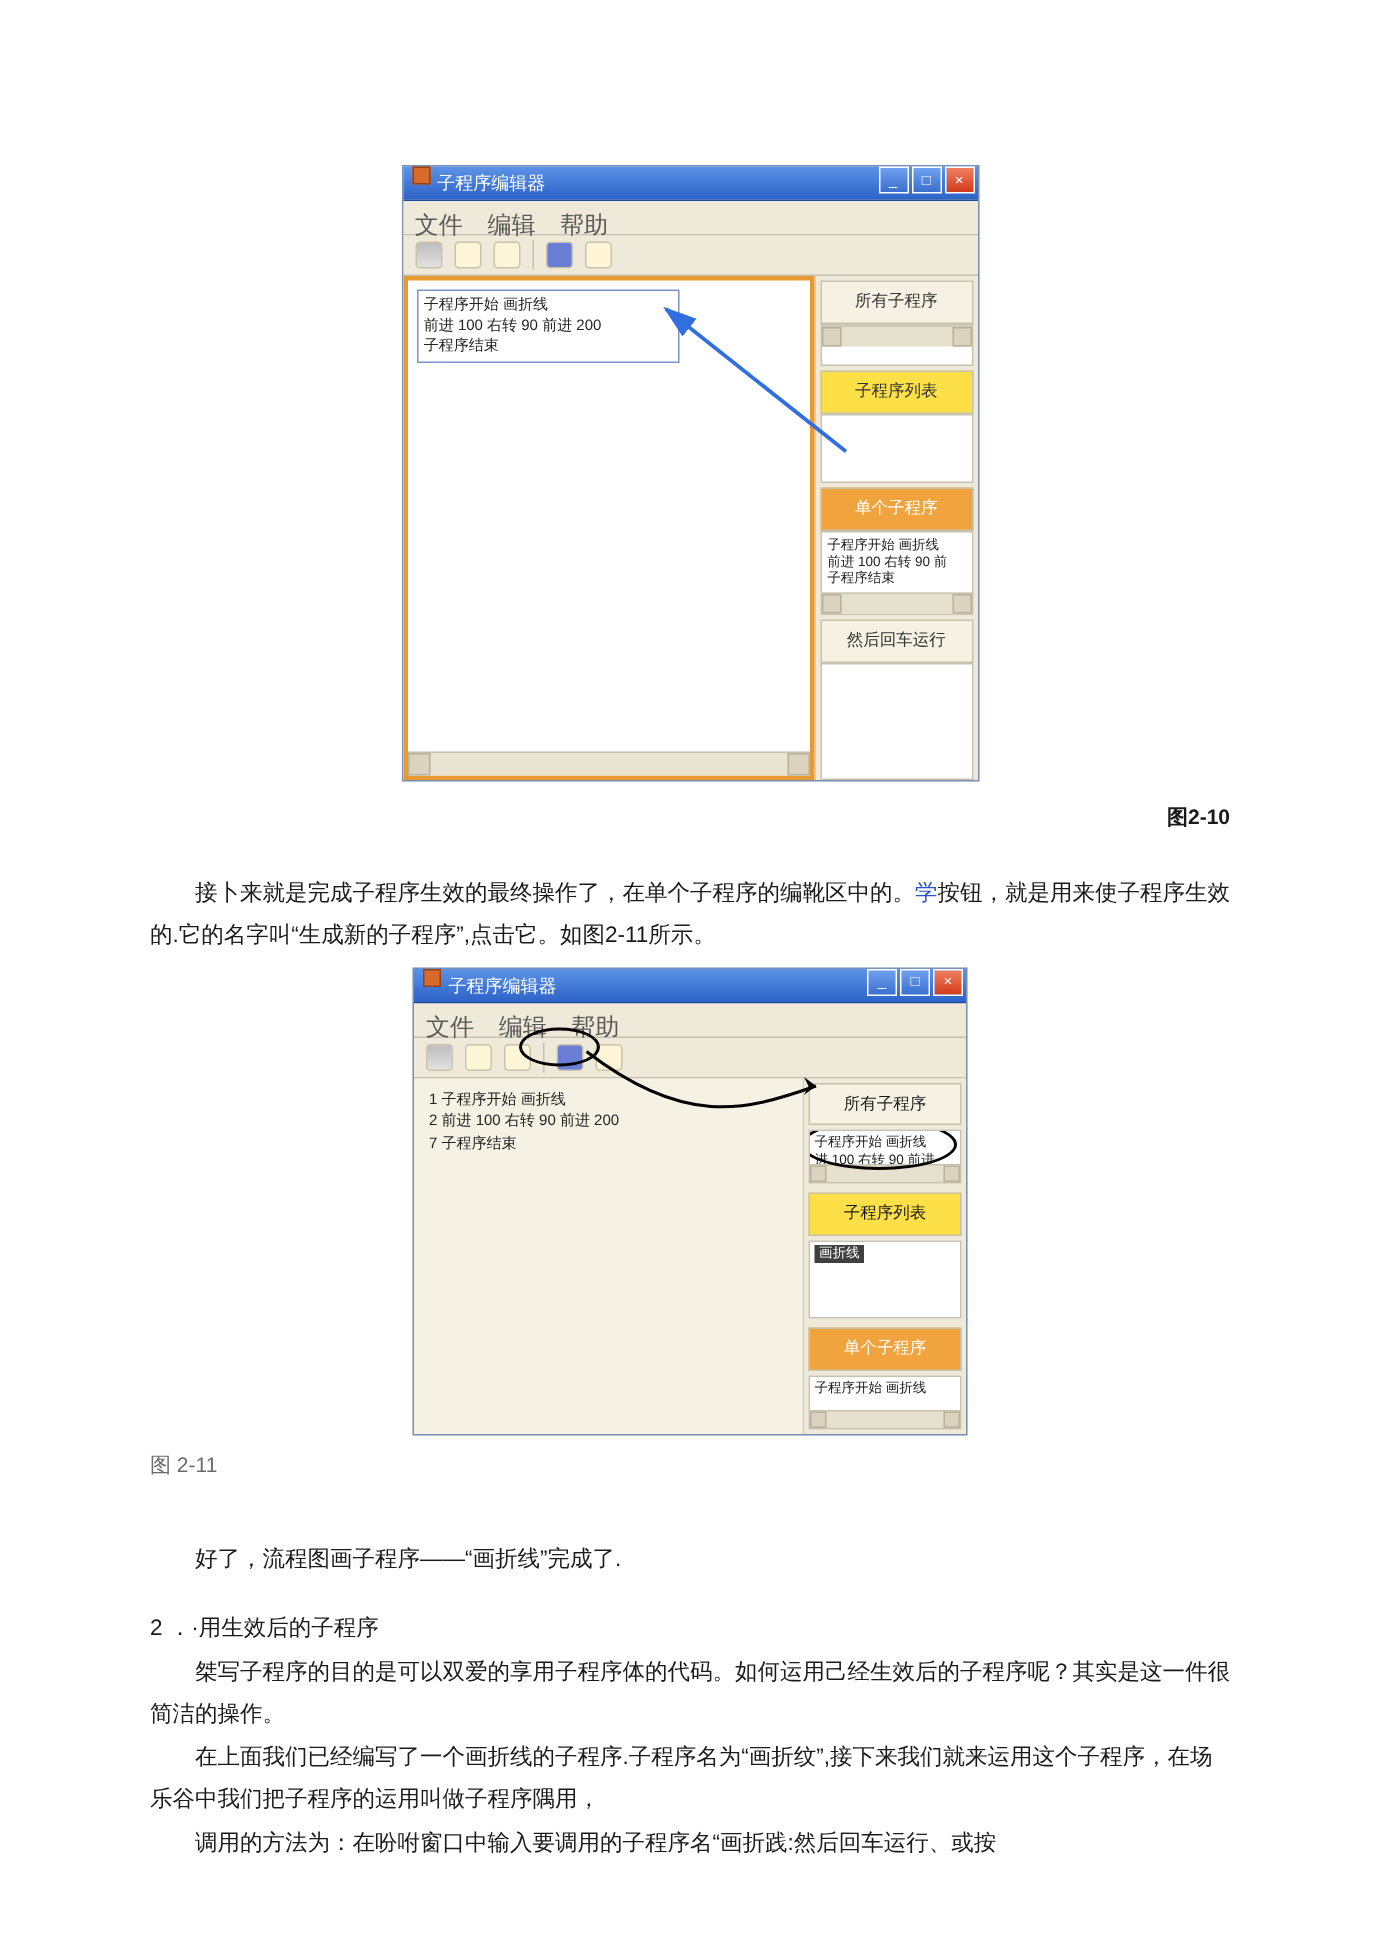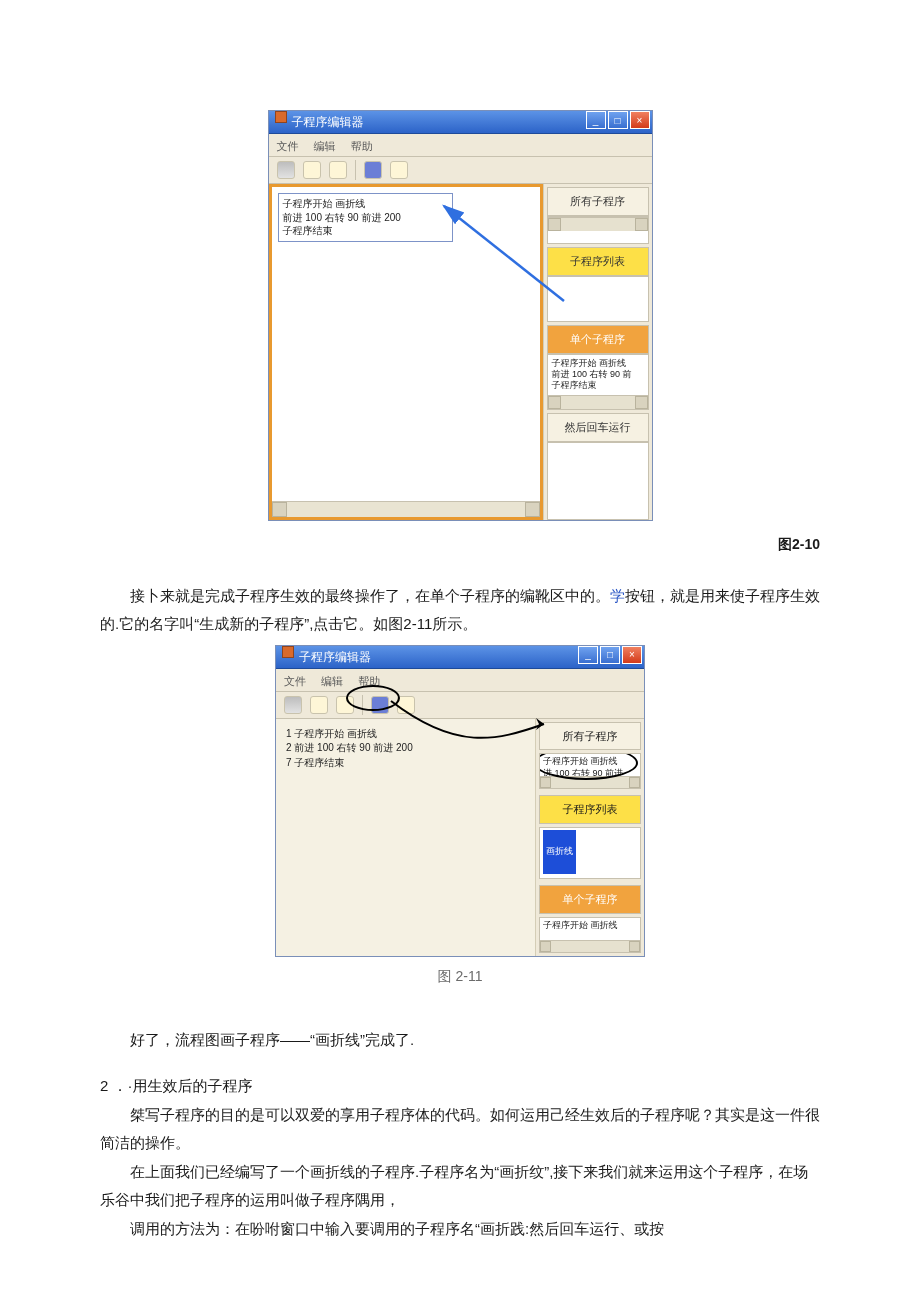--- a/index.html
+++ b/index.html
@@ -38,21 +38,21 @@
     background:#d96a2c;border:1px solid #8f441f;
   }
   .tb-btns{display:flex;gap:2px;margin-left:auto}
   .tb-btns span{
     width:18px;height:16px;border:1px solid #fff;font-size:10px;
     display:flex;align-items:center;justify-content:center;
     background:linear-gradient(#6fa2ef,#3a6fd0);
   }
   .tb-btns .close{background:linear-gradient(#f08060,#d33a1a)}
   .menubar{
-    height:18px;font-size:11px;color:#5a5a5a;
+    height:18px;font-size:16px;color:#5a5a5a;
     padding:2px 8px;border-bottom:1px solid #c7c1af;
     background:#efe9d9;
   }
   .menubar span{margin-right:12px}
   .toolbar{
     height:26px;display:flex;align-items:center;gap:8px;
     padding:0 8px;border-bottom:1px solid #c7c1af;background:#efe9d9;
   }
   .toolbar .tool{width:18px;height:18px;border:1px solid #c9c3ad;border-radius:3px;box-sizing:border-box}
   .tool.cut{background:linear-gradient(#bdbdbd,#e2e2e2)}
@@ -118,33 +118,33 @@
   .body2{display:flex;min-height:178px}
   .left2{flex:1;background:#f5f1e3;position:relative;font-size:10px;color:#222}
   .codelines{padding:8px 10px;line-height:1.45}
   .right2{width:108px;background:#efe9d9;border-left:1px solid #d4cdb6;display:flex;flex-direction:column}
   .r2box{margin:3px;border:1px solid #c7c1af;background:#fff;font-size:9px;line-height:1.3}
   .r2box.h30{height:30px;overflow:hidden;padding:2px 3px;position:relative}
   .r2box .sbar{position:absolute;left:0;right:0;bottom:0;height:11px;background:#e6e1cf;border-top:1px solid #c7c1af}
   .r2box .sbar::before,.r2box .sbar::after{content:"";position:absolute;top:0;width:11px;height:11px;background:#d9d3bf;border:1px solid #b9b39d;box-sizing:border-box}
   .r2box .sbar::before{left:0}.r2box .sbar::after{right:0}
   .r2head{font-size:11px;text-align:center;padding:3px 0;border:1px solid #c7c1af;margin:3px 3px 0 3px}
-  .bluehi{display:inline-block;background:#1d4ed8;color:#fff;font-size:9px;padding:16px 3px}
+  .bluehi{display:inline-block;background:#404040;color:#fff;font-size:9px;padding:0 3px}
   .oval{
     position:absolute;border:2px solid #000;border-radius:50%;
     width:86px;height:26px;
   }
   
   .svg-arrow{position:absolute;pointer-events:none}
   
   .caption{
     text-align:right;font-weight:700;font-size:14px;margin:8px 0 24px 0;
   }
   .caption2{
-    text-align:center;color:#6b6b6b;font-size:14px;margin:6px 0 36px 0;
+    color:#6b6b6b;font-size:14px;margin:6px 0 36px 0;
   }
   
   p{margin:0}
   .para{text-indent:2em;margin:0}
   .link{color:#2a56c5}
   .space{display:inline-block;width:10em}
   .section-num{font-weight:400}
 </style>
 </head>
 <body>

